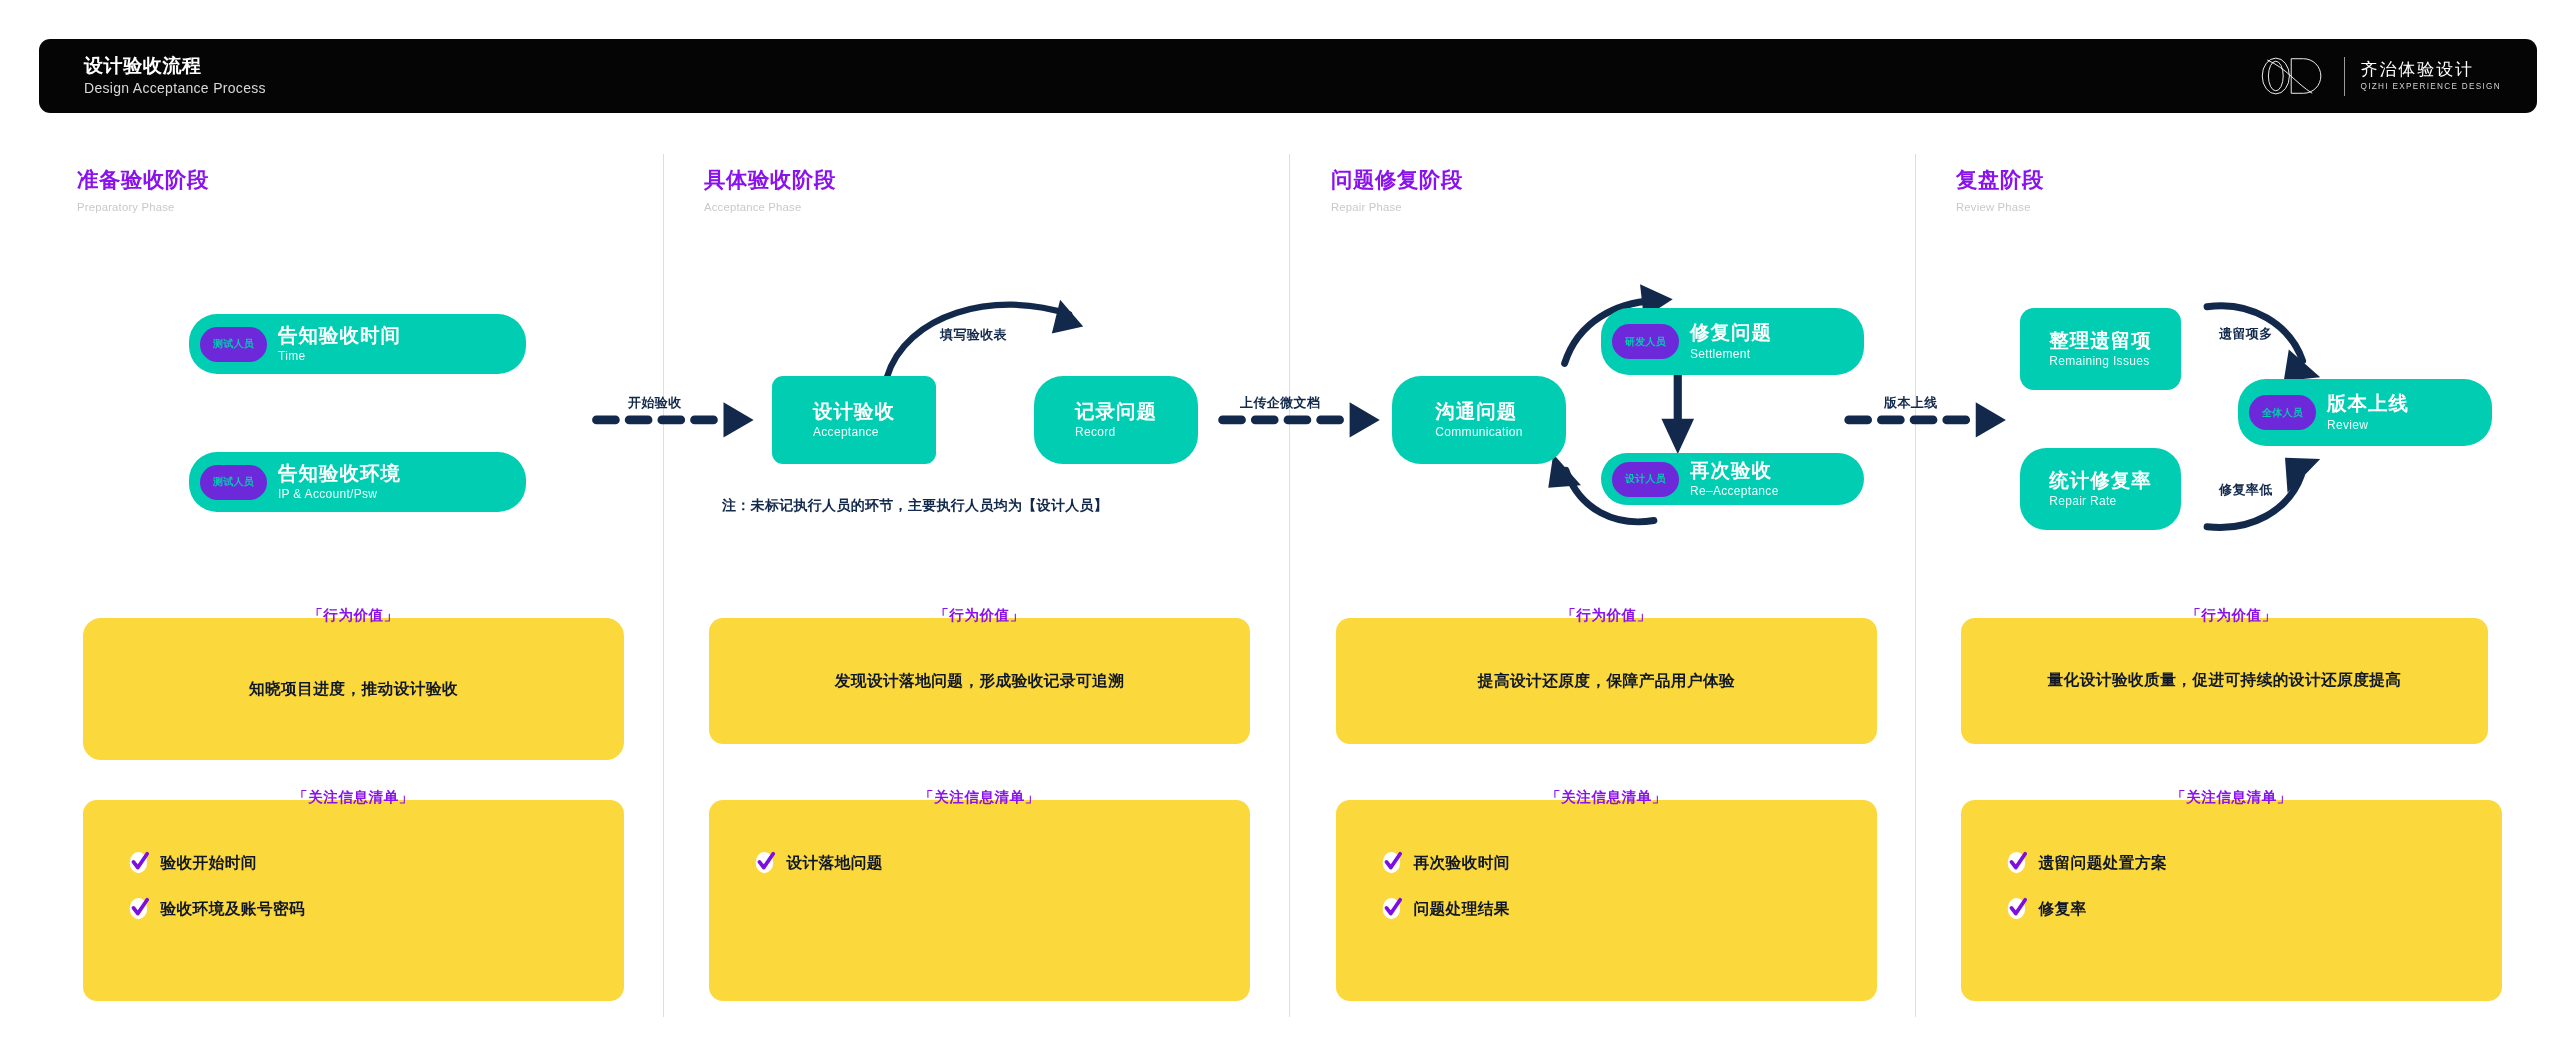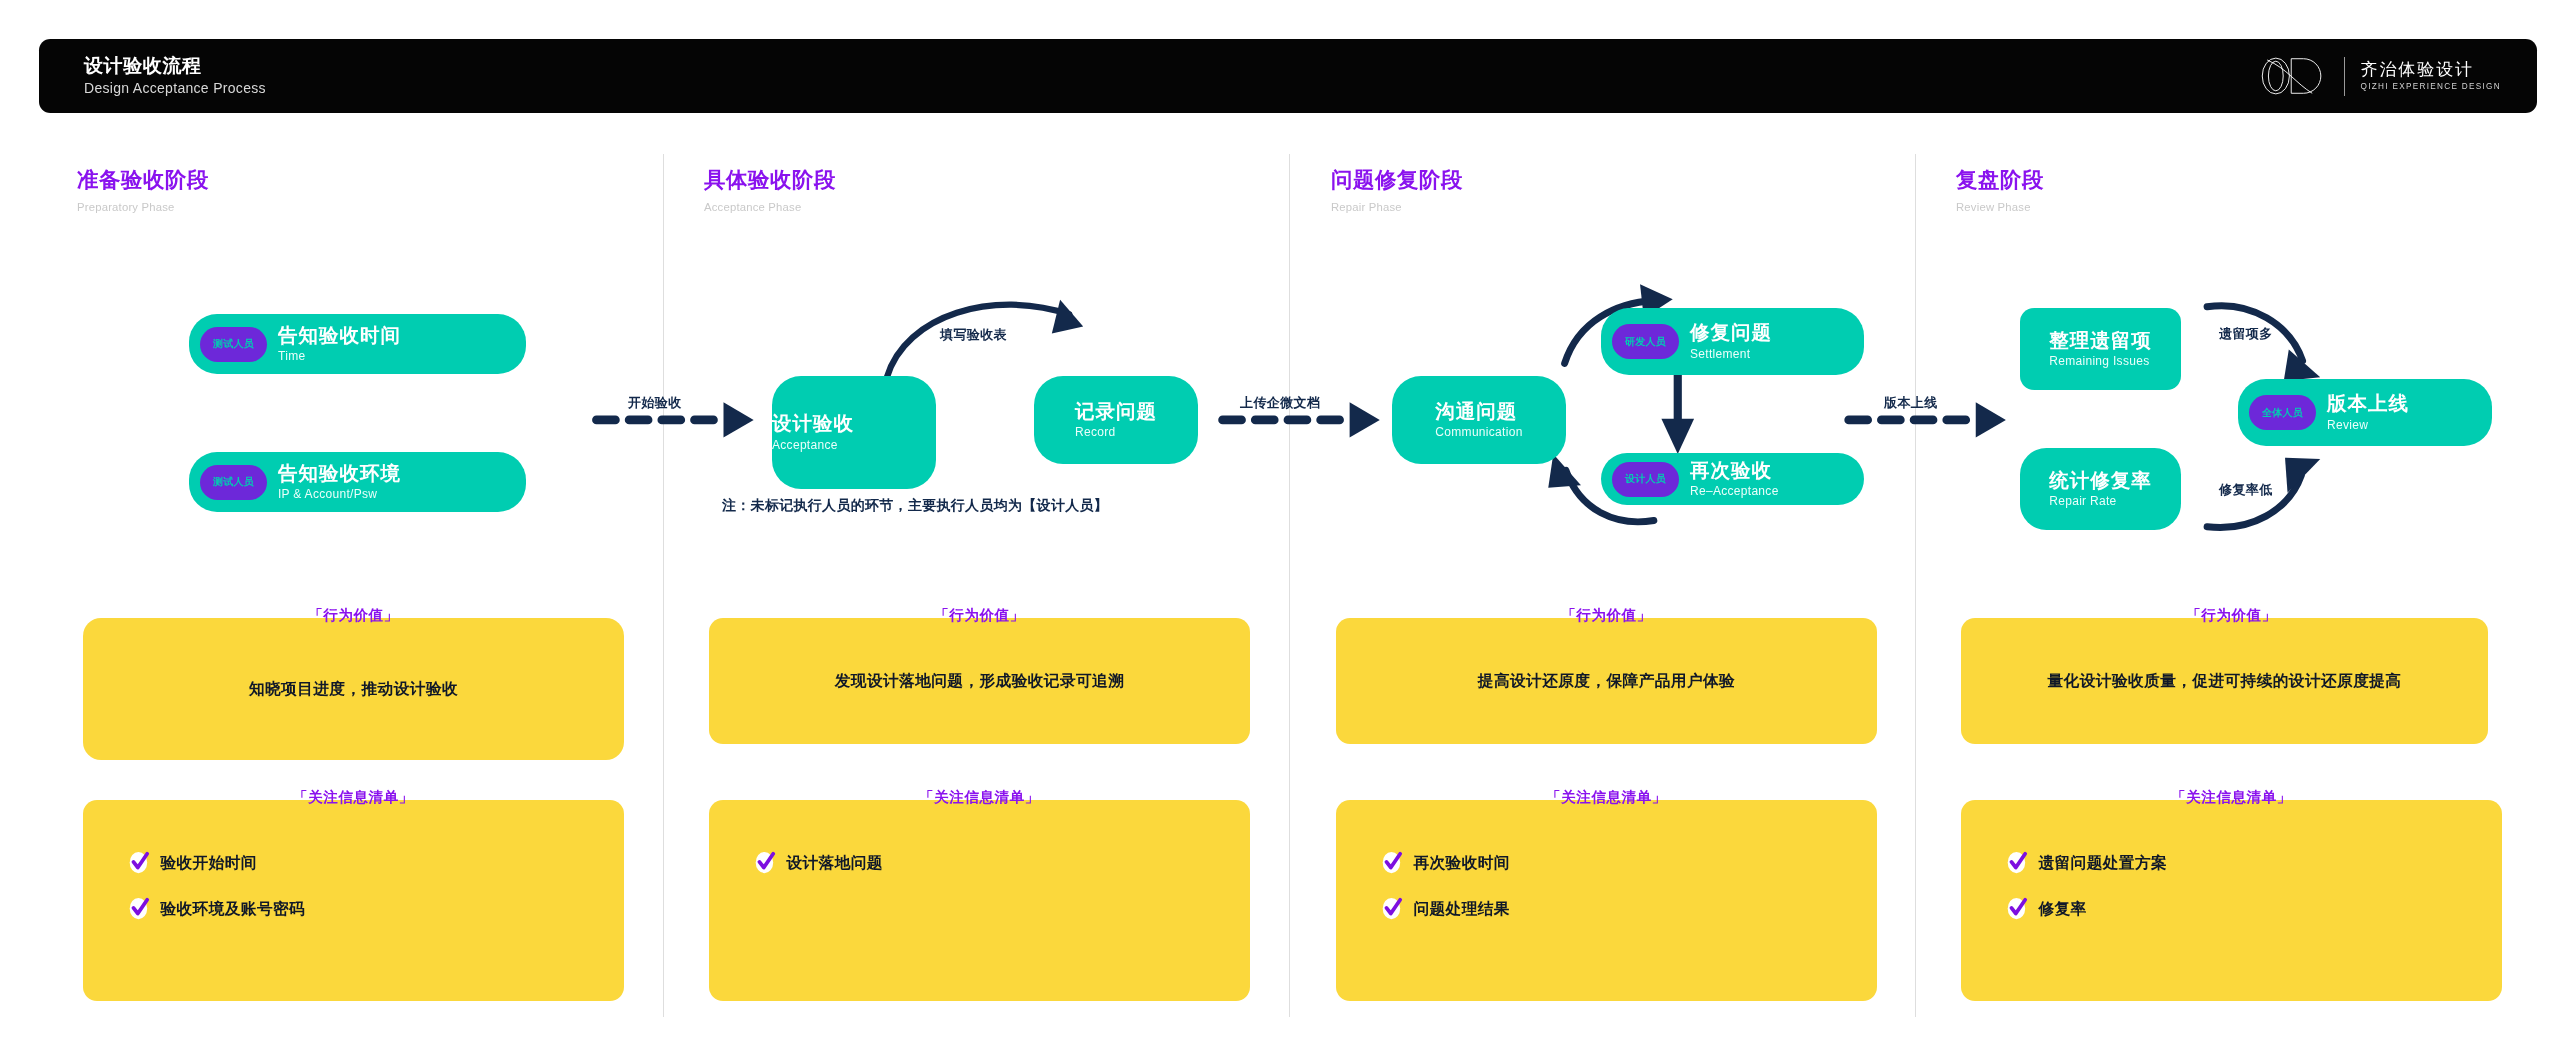--- a/index.html
+++ b/index.html
@@ -204,21 +204,21 @@
   </div>
 
   <div class="node" style="left:189px; top:452px; width:337px; height:60px;">
     <div class="node-role">测试人员</div>
     <div class="node-txt">
       <div class="node-cn">告知验收环境</div>
       <div class="node-en">IP &amp; Account/Psw</div>
     </div>
   </div>
 
-  <div class="node" style="left:772px; top:376px; width:164px; height:113px; border-radius:29px; ">
+  <div class="node" style="left:772px; top:376px; width:164px; height:88px; border-radius:11px; justify-content:center;">
     <div class="node-txt centered">
       <div class="node-cn">设计验收</div>
       <div class="node-en">Acceptance</div>
     </div>
   </div>
 
   <div class="node" style="left:1034px; top:376px; width:164px; height:88px; border-radius:29px; justify-content:center;">
     <div class="node-txt centered">
       <div class="node-cn">记录问题</div>
       <div class="node-en">Record</div>
@@ -280,21 +280,21 @@
   <div class="panel" style="left:709px; top:618px; width:541px; height:126px;">
     <div class="panel-body">发现设计落地问题，形成验收记录可追溯</div>
   </div>
   <div class="panel-cap" style="left:709px; top:608px; width:541px;">「行为价值」</div>
 
   <div class="panel" style="left:1336px; top:618px; width:541px; height:126px;">
     <div class="panel-body">提高设计还原度，保障产品用户体验</div>
   </div>
   <div class="panel-cap" style="left:1336px; top:608px; width:541px;">「行为价值」</div>
 
-  <div class="panel" style="left:1961px; top:618px; width:527px; height:126px;">
+  <div class="panel" style="left:1961px; top:618px; width:527px; height:126px;font-family:Liberation Mono, monospace;">
     <div class="panel-body">量化设计验收质量，促进可持续的设计还原度提高</div>
   </div>
   <div class="panel-cap" style="left:1961px; top:608px; width:541px;">「行为价值」</div>
 
   <div class="panel" style="left:83px;  top:800px; width:541px; height:201px;"></div>
   <div class="panel-cap" style="left:83px; top:790px; width:541px;">「关注信息清单」</div>
   <div class="check-list" style="left:129px; top:850px;">
     <div class="check-item">
       <svg class="check-mark" viewBox="0 0 34 40">
         <ellipse cx="15" cy="20" rx="14" ry="17" fill="#ffffff"></ellipse>

